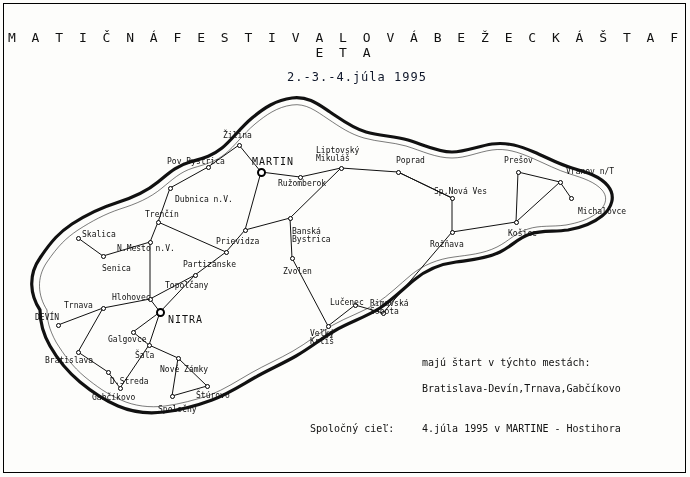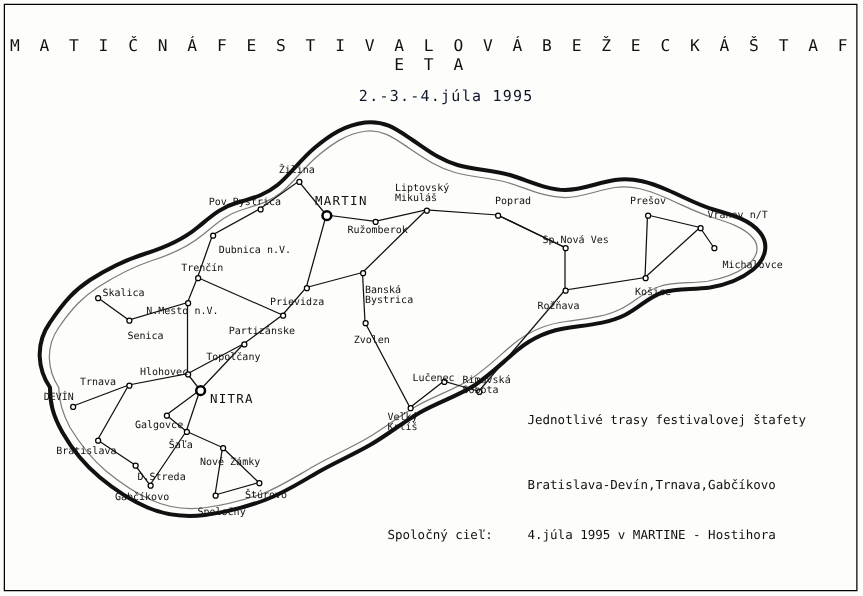--- a/index.html
+++ b/index.html
@@ -277,18 +277,18 @@
       <div class="city-dot" style="left: 204.5px; top: 383.5px;"></div>
       <div class="city-label" style="left: 196px; top: 392px;">Štúrovo</div>
       <div class="city-dot" style="left: 352.5px; top: 302.5px;"></div>
       <div class="city-label" style="left: 330px; top: 299px;">Lučenec</div>
       <div class="city-dot" style="left: 380.5px; top: 310.5px;"></div>
       <div class="city-label" style="left: 370px; top: 300px;">Rimavská<br>Sobota</div>
       <div class="city-dot" style="left: 325.5px; top: 323.5px;"></div>
       <div class="city-label" style="left: 310px; top: 330px;">Veľký<br>Krtíš</div>
     </div>
 
-  <div class="legend l1">Jednotlivé trasy festivalovej štafety</div>
+  <div class="legend l2">majú štart v týchto mestách:</div>
   <div class="legend l3">Bratislava-Devín,Trnava,Gabčíkovo</div>
   <div class="legend goal-label">Spoločný cieľ:</div>
   <div class="legend goal-value">4.júla 1995 v MARTINE - Hostihora</div>
 
 </div>
 
 </body></html>

